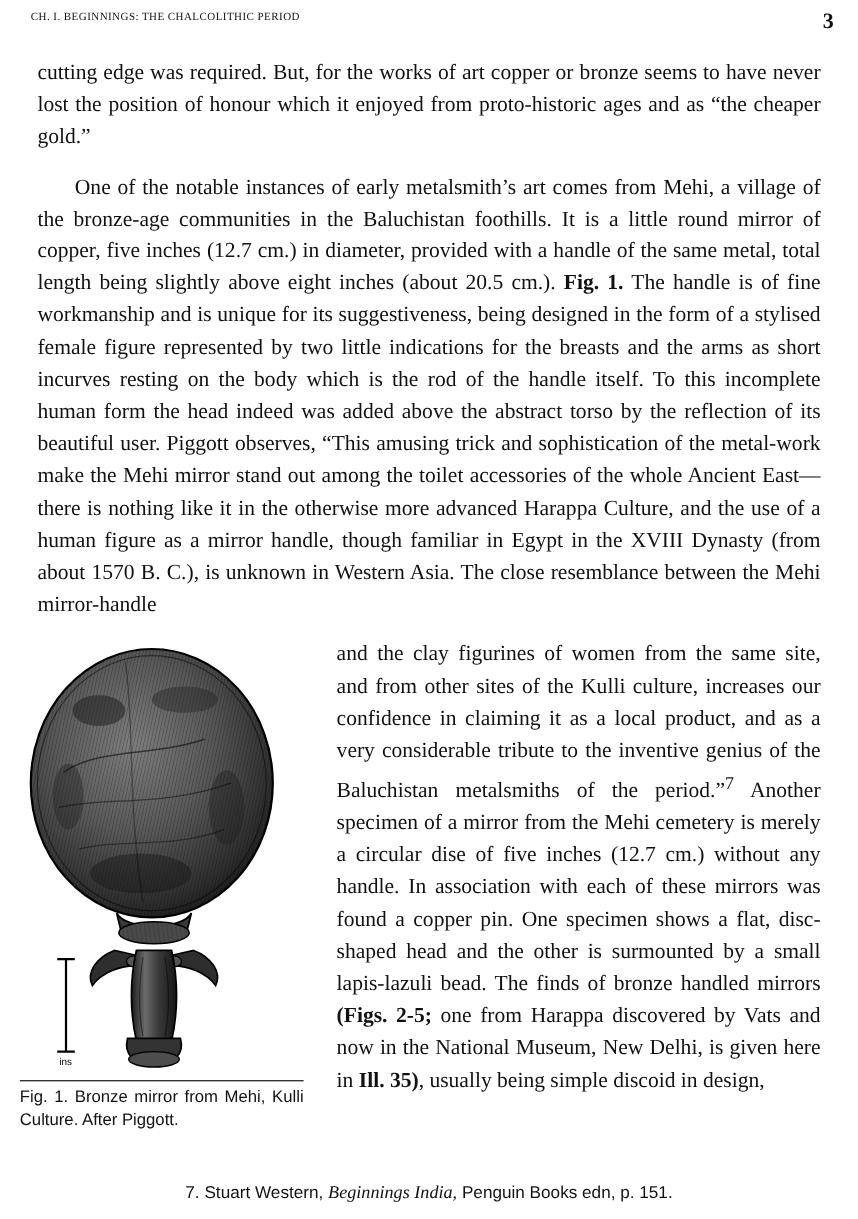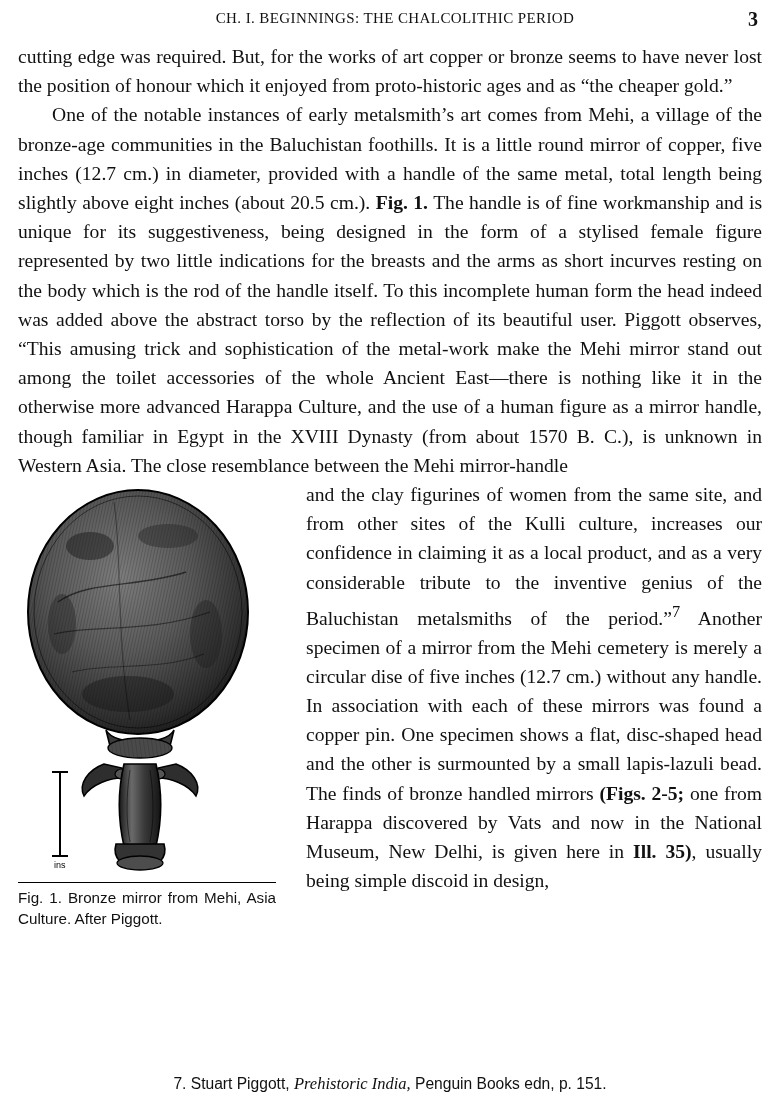--- a/index.html
+++ b/index.html
@@ -23,22 +23,22 @@
     box-sizing: border-box;
     padding: 10px 18px 0 18px;
   }
   
   .runhead {
     position: relative;
     height: 26px;
     margin: 0 0 6px 0;
   }
   .runhead-title {
-    text-align: center;
-    font-size: 15px;
+    text-align: left;
+    font-size: 10px;
     letter-spacing: 0.4px;
     font-variant: small-caps;
     text-transform: uppercase;
     font-family: "Liberation Serif", serif;
     padding-left: 10px;
   }
   .runhead-folio {
     position: absolute;
     right: 4px;
     top: -2px;
@@ -47,21 +47,21 @@
     font-family: "Liberation Serif", serif;
   }
   
   .body-text {
     font-size: 19.6px;
     line-height: 29.2px;
     text-align: justify;
     text-justify: inter-word;
   }
   .body-text p {
-    margin: 0;
+    margin: 16px;
   }
   .para-indent {
     text-indent: 34px;
   }
   
   .fig-wrap {
     float: left;
     width: 272px;
     margin: 4px 16px 14px 0;
   }
@@ -179,28 +179,28 @@
 
           <line x1="42" y1="288" x2="42" y2="372" stroke="#000" stroke-width="2"></line>
           <line x1="34" y1="288" x2="50" y2="288" stroke="#000" stroke-width="2"></line>
           <line x1="34" y1="372" x2="50" y2="372" stroke="#000" stroke-width="2"></line>
           <text x="36" y="384" font-family="Liberation Sans, sans-serif" font-size="9" fill="#000">ins</text>
         </svg>
       </div>
       <div class="caption-rule"></div>
       <div class="fig-caption">
         <span>Fig. 1.</span>
-        <span>Bronze mirror from Mehi, Asia Culture. After Piggott.</span>
+        <span>Bronze mirror from Mehi, Kulli Culture. After Piggott.</span>
       </div>
     </div>
 
     <p><span>and the clay figurines of women from the same site, and from other sites of the Kulli culture, increases our confidence in claiming it as a local product, and as a very considerable tribute to the inventive genius of the Baluchistan metalsmiths of the period.”</span><sup>7</sup> <span>Another specimen of a mirror from the Mehi cemetery is merely a circular dise of five inches (12.7 cm.) without any handle. In association with each of these mirrors was found a copper pin. One specimen shows a flat, disc-shaped head and the other is surmounted by a small lapis-lazuli bead. The finds of bronze handled mirrors</span> <b>(Figs. 2-5;</b> <span>one from Harappa discovered by Vats and now in the National Museum, New Delhi, is given here in</span> <b>Ill. 35)</b><span>, usually being simple discoid in design,</span></p>
 
   </div>
 
   <div class="footnote">
     <span class="fn-num">7.</span>
-    <span>Stuart Piggott,</span>
-    <i>Prehistoric India,</i>
+    <span>Stuart Western,</span>
+    <i>Beginnings India,</i>
     <span>Penguin Books edn, p. 151.</span>
   </div>
 
 </div>
 
 </body></html>

